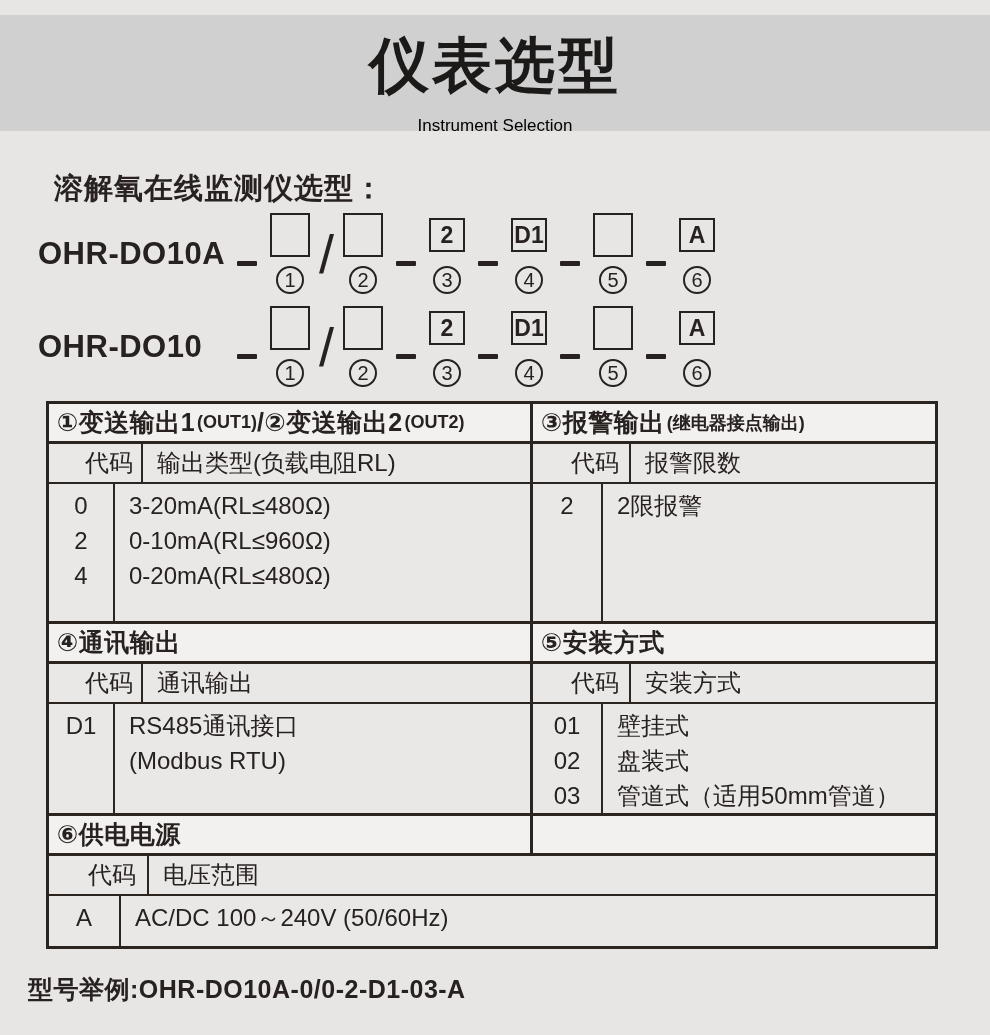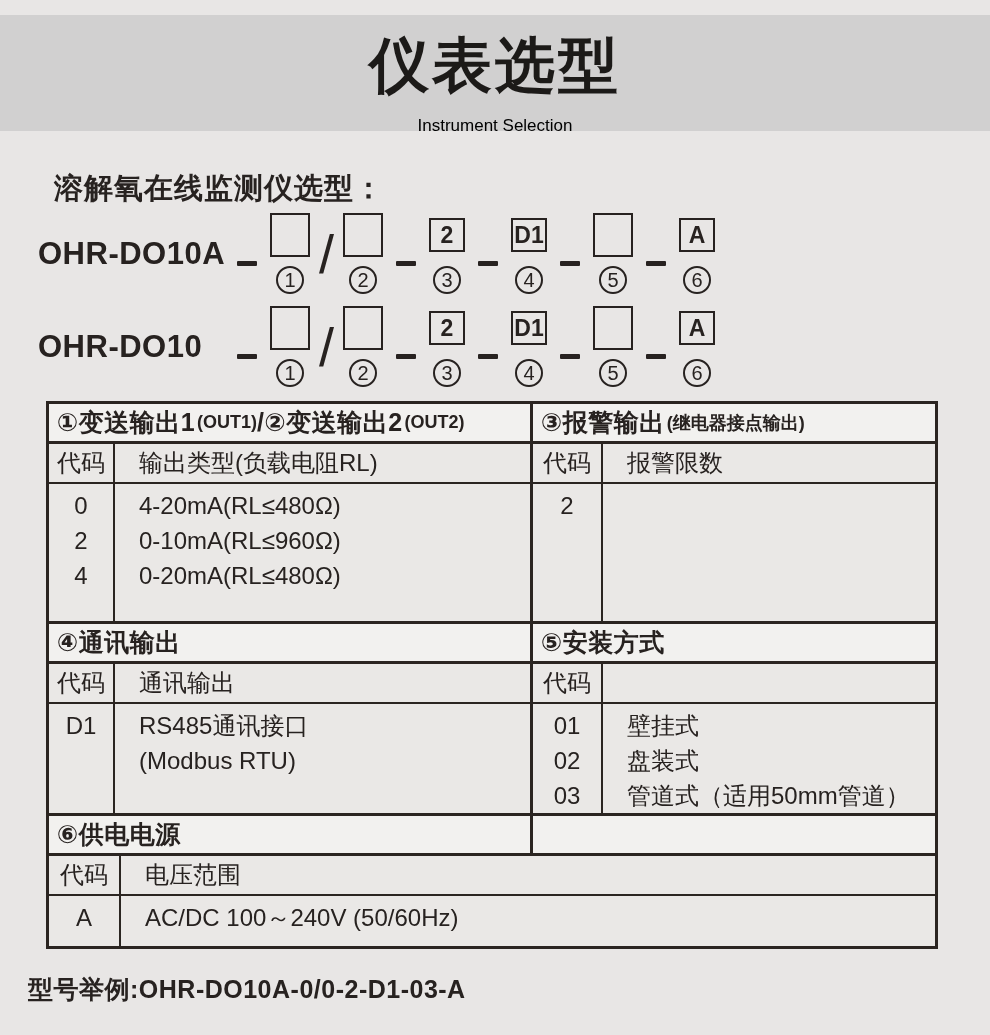--- a/index.html
+++ b/index.html
@@ -129,23 +129,22 @@
     flex-direction: column;
     align-items: center;
   }
   .grp-r .c-code { width: 70px; }
   .full .c-code { width: 72px; }
   .c-desc {
     flex: 1;
     display: flex;
     flex-direction: column;
     padding-left: 14px;
-    margin-left: 10px;
-  }
-  .sub-row .c-code, .sub-row3 .c-code { justify-content: center; }
+  }
+  .sub-row .c-code, .sub-row3 .c-code { justify-content: center; margin-left: 28px; }
   .sub-row .c-desc, .sub-row3 .c-desc { justify-content: center; }
   .cell-text { font-size: 24px; line-height: 36px; white-space: pre-line; }
   .body-pad { padding-top: 4px; }
   .cell-line { font-size: 24px; line-height: 35px; white-space: pre-line; }
   
   .example {
     margin: 24px 0 0 0;
     font-size: 25px;
     display: flex;
     align-items: baseline;
@@ -260,48 +259,52 @@
     </div>
 
     <div class="t-row body-row1">
       <div class="grp-l">
         <div class="c-code body-pad">
           <div class="cell-line">0</div>
           <div class="cell-line">2</div>
           <div class="cell-line">4</div>
         </div>
         <div class="c-desc body-pad">
-          <div class="cell-line">4-20mA(RL≤480Ω)</div>
+          <div class="cell-line">3-20mA(RL≤480Ω)</div>
           <div class="cell-line">0-10mA(RL≤960Ω)</div>
           <div class="cell-line">0-20mA(RL≤480Ω)</div>
         </div>
       </div>
       <div class="grp-r">
         <div class="c-code body-pad">
           <div class="cell-line">2</div>
         </div>
+        <div class="c-desc body-pad">
+          <div class="cell-line">2限报警</div>
+        </div>
       </div>
     </div>
 
     <div class="t-row hdr-row">
       <div class="grp-l">
         <span class="h-main">④通讯输出</span>
       </div>
       <div class="grp-r">
         <span class="h-main">⑤安装方式</span>
       </div>
     </div>
 
     <div class="t-row sub-row">
       <div class="grp-l">
         <div class="c-code cell-text">代码</div>
         <div class="c-desc cell-text">通讯输出</div>
       </div>
       <div class="grp-r">
         <div class="c-code cell-text">代码</div>
+        <div class="c-desc cell-text">安装方式</div>
       </div>
     </div>
 
     <div class="t-row body-row2">
       <div class="grp-l">
         <div class="c-code body-pad">
           <div class="cell-line">D1</div>
         </div>
         <div class="c-desc body-pad">
           <div class="cell-line">RS485通讯接口

